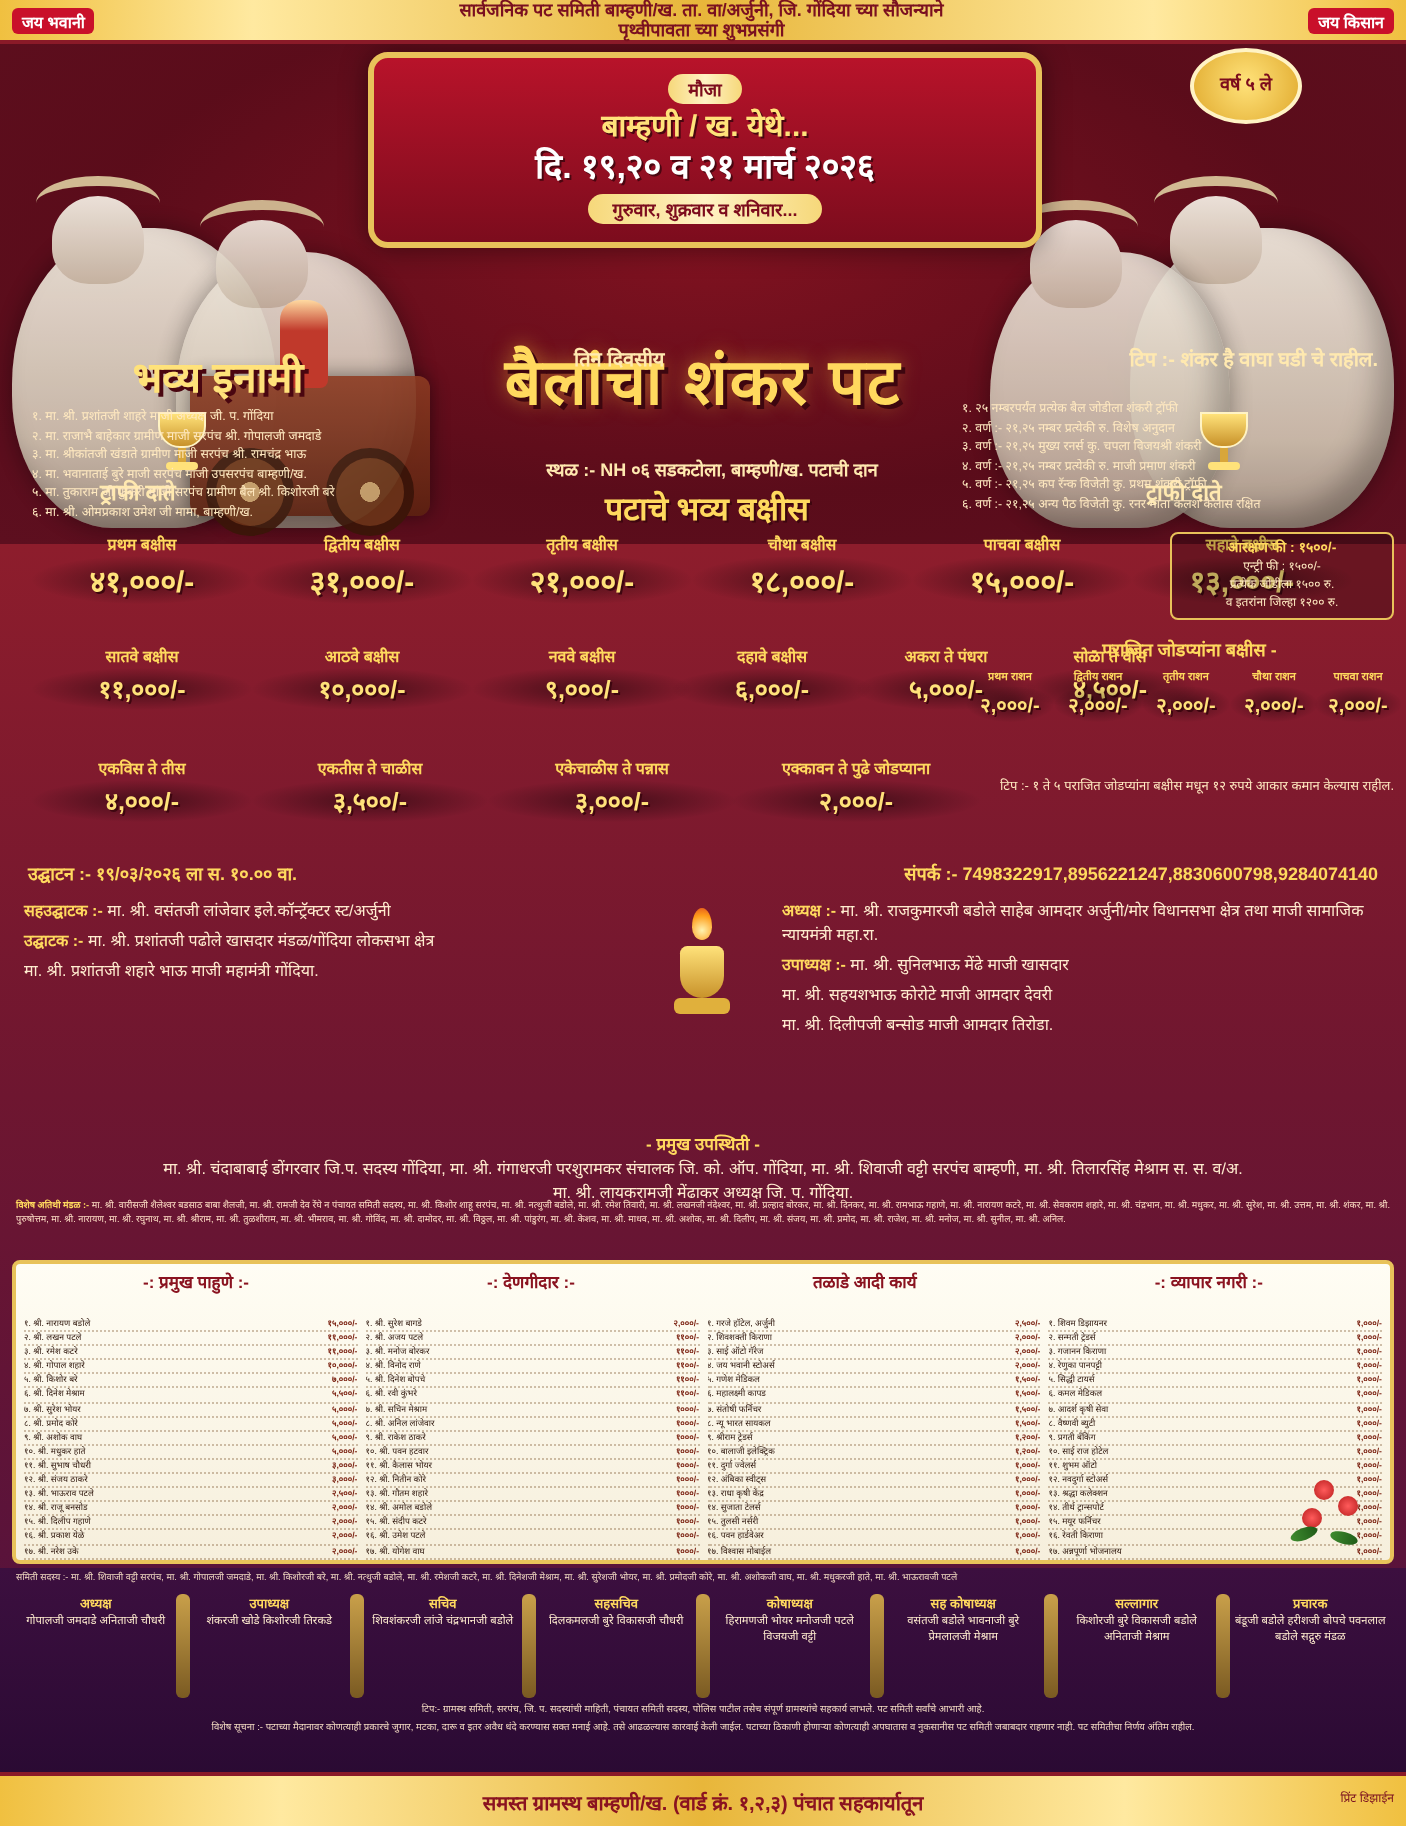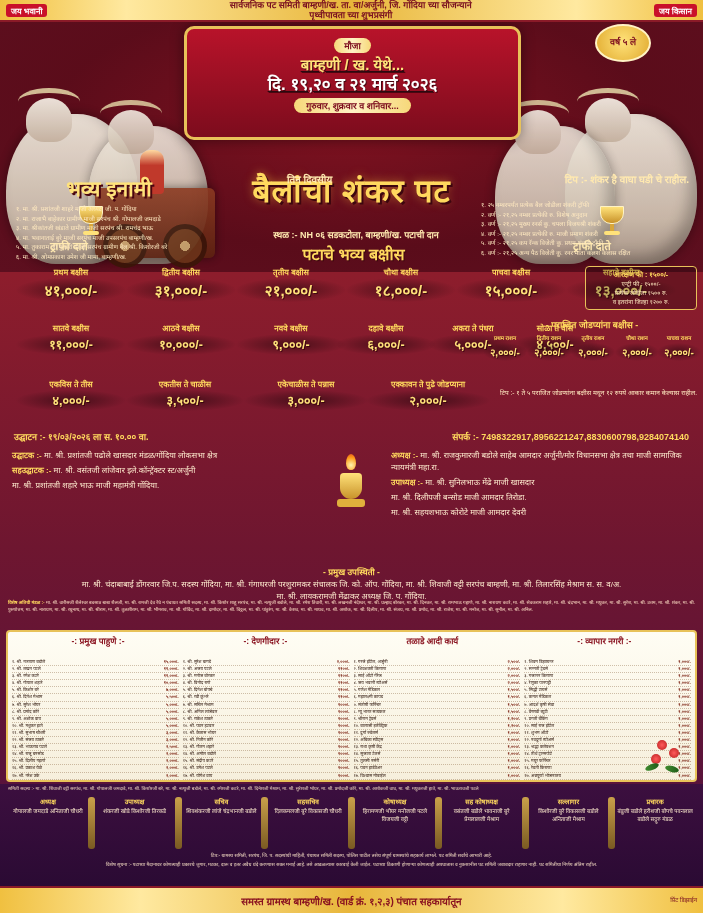--- a/index.html
+++ b/index.html
@@ -69,21 +69,21 @@
   }
   
   .plaque{
     position:absolute;left:160px;top:4px;width:385px;
     text-align:center;color:#2b0a10;
   }
   .redbox{
     margin:0 auto;width:315px;
     background:linear-gradient(180deg,#b8132a,#7c0c1d);
     border:3px solid #e8c25a;border-radius:10px;
-    padding:6px 8px 24px;box-shadow:0 0 14px rgba(0,0,0,.45);text-decoration:underline;
+    padding:6px 8px 8px;box-shadow:0 0 14px rgba(0,0,0,.45);
   }
   .mozha{
     display:inline-block;background:linear-gradient(90deg,#f6d87a,#fff2c4,#f6d87a);
     color:#7c0c1d;font-size:9px;font-weight:bold;border-radius:10px;padding:1px 10px;
     margin-bottom:3px;
   }
   .village{
     font-size:15px;font-weight:bold;color:#ffe27a;line-height:1.2;
     text-shadow:1px 1px 0 #4a0610;
   }
@@ -446,26 +446,26 @@
   </div>
 
   <div class="inauline">
     <div>उद्घाटन :- १९/०३/२०२६ ला स. १०.०० वा.</div>
     <div>संपर्क :- 7498322917,8956221247,8830600798,9284074140</div>
   </div>
 
   <div class="guests">
     <div class="g-left">
       <div class="row">
+        <span class="g-key">सहउद्घाटक :-</span>
+        <span>मा. श्री. वसंतजी लांजेवार इले.कॉन्ट्रॅक्टर स्ट/अर्जुनी</span>
+      </div>
+      <div class="row">
         <span class="g-key">उद्घाटक :-</span>
         <span>मा. श्री. प्रशांतजी पढोले खासदार मंडळ/गोंदिया लोकसभा क्षेत्र</span>
-      </div>
-      <div class="row">
-        <span class="g-key">सहउद्घाटक :-</span>
-        <span>मा. श्री. वसंतजी लांजेवार इले.कॉन्ट्रॅक्टर स्ट/अर्जुनी</span>
       </div>
       <div class="row">
         <span>मा. श्री. प्रशांतजी शहारे भाऊ माजी महामंत्री गोंदिया.</span>
       </div>
     </div>
 
     <div class="lamp">
       <div class="flame"></div>
       <div class="body"></div>
       <div class="base"></div>
@@ -474,24 +474,24 @@
     <div class="g-right">
       <div class="row">
         <span class="g-key">अध्यक्ष :-</span>
         <span>मा. श्री. राजकुमारजी बडोले साहेब आमदार अर्जुनी/मोर विधानसभा क्षेत्र तथा माजी सामाजिक न्यायमंत्री महा.रा.</span>
       </div>
       <div class="row">
         <span class="g-key">उपाध्यक्ष :-</span>
         <span>मा. श्री. सुनिलभाऊ मेंढे माजी खासदार</span>
       </div>
       <div class="row">
+        <span>मा. श्री. सहयशभाऊ कोरोटे माजी आमदार देवरी</span>
+      </div>
+      <div class="row">
         <span>मा. श्री. दिलीपजी बन्सोड माजी आमदार तिरोडा.</span>
-      </div>
-      <div class="row">
-        <span>मा. श्री. सहयशभाऊ कोरोटे माजी आमदार देवरी</span>
       </div>
     </div>
   </div>
 
   <div class="centerblock">
     <div class="hd">- प्रमुख उपस्थिती -</div>
     <div>मा. श्री. चंदाबाबाई डोंगरवार जि.प. सदस्य गोंदिया, मा. श्री. गंगाधरजी परशुरामकर संचालक जि. को. ऑप. गोंदिया, मा. श्री. शिवाजी वट्टी सरपंच बाम्हणी, मा. श्री. तिलारसिंह मेश्राम स. स. व/अ.</div>
     <div>मा. श्री. लायकरामजी मेंढाकर अध्यक्ष जि. प. गोंदिया.</div>
   </div>
 

